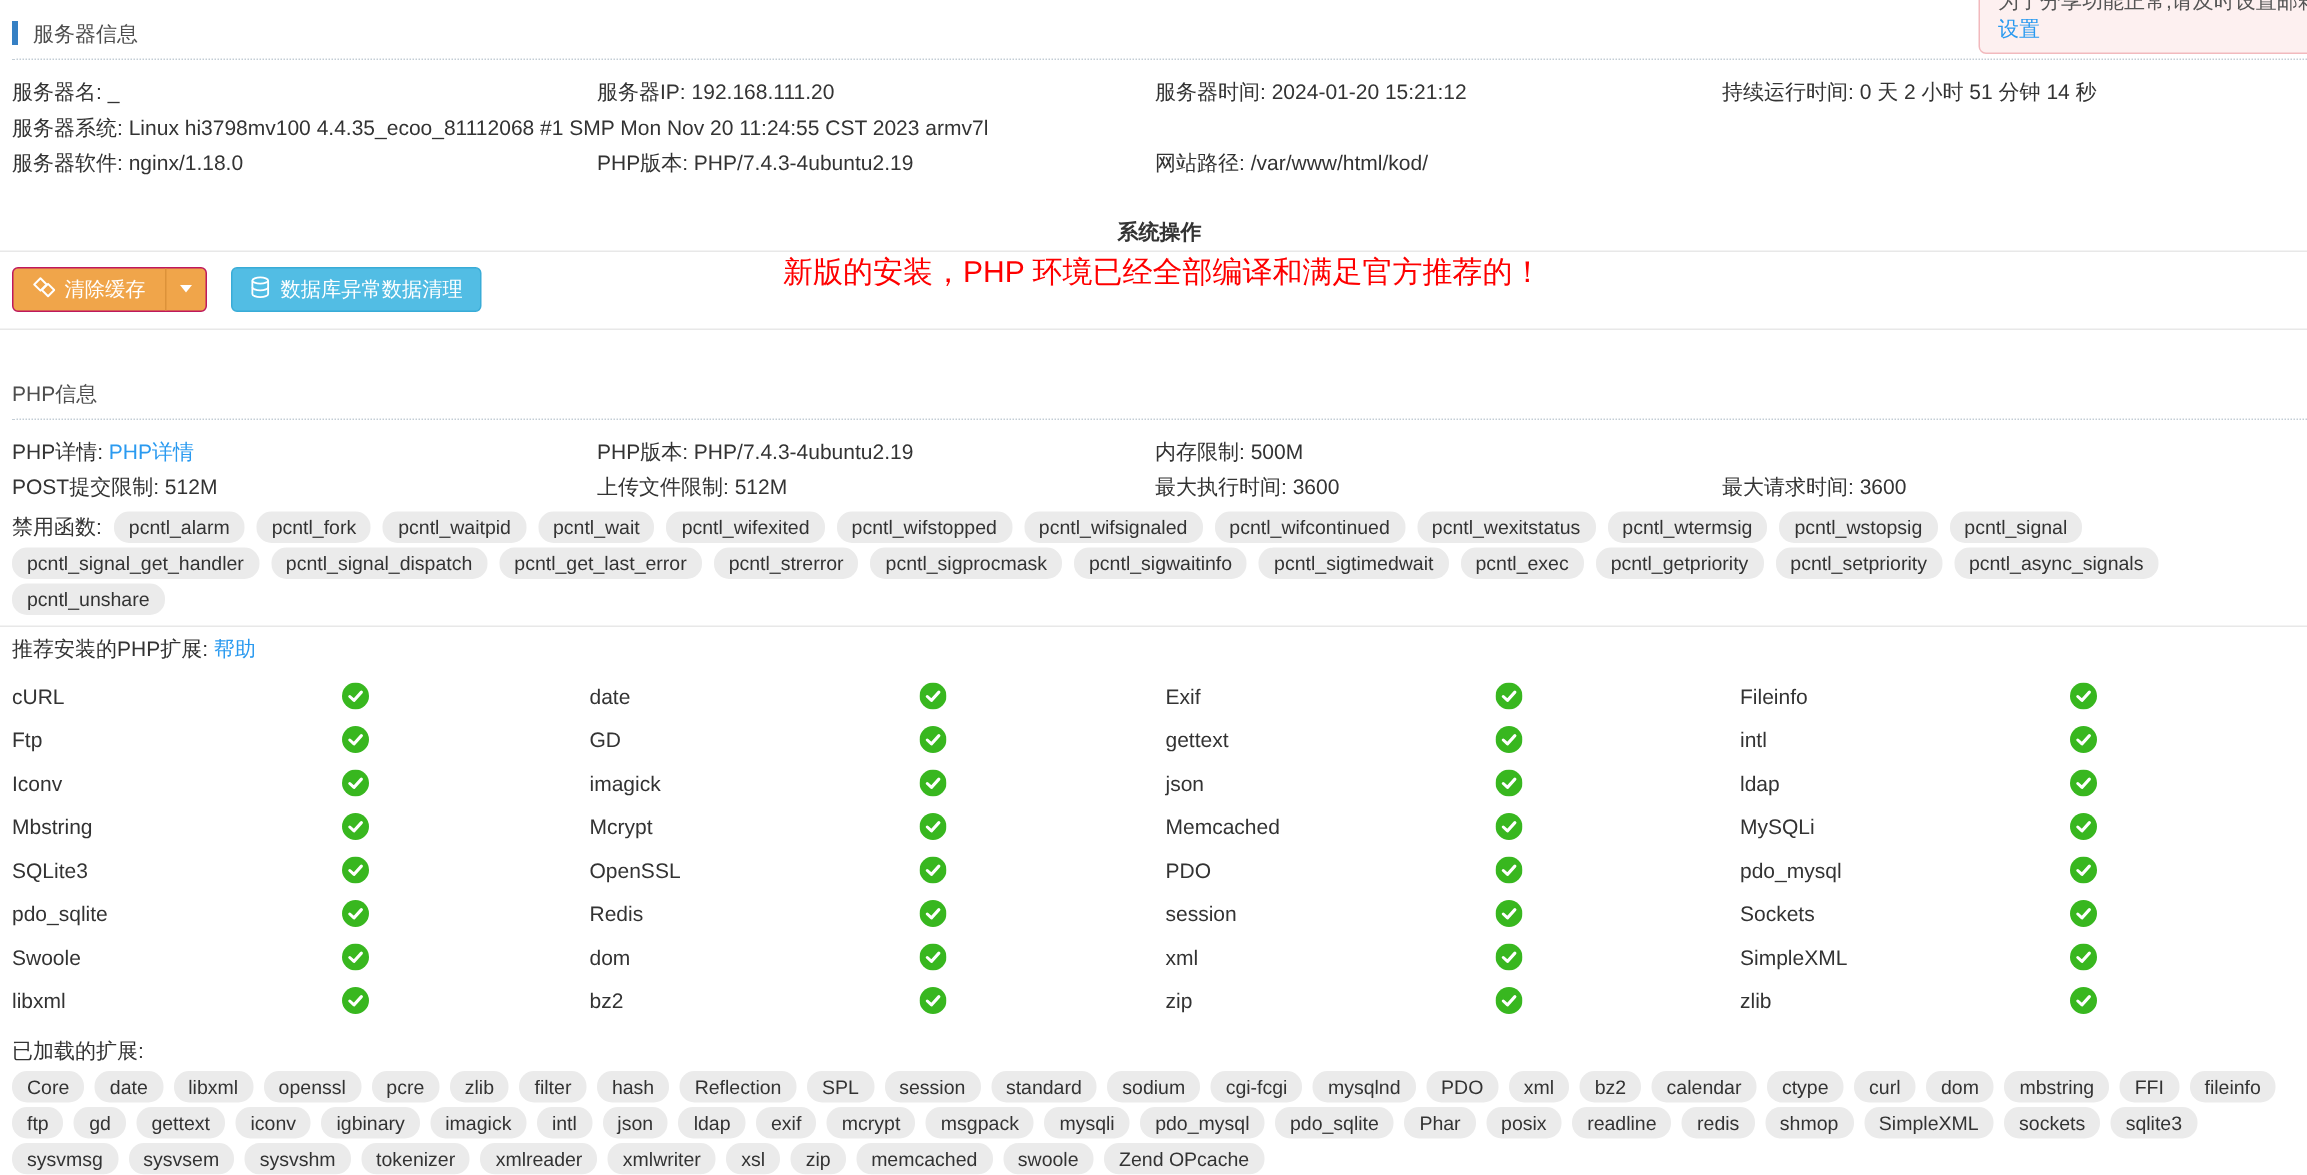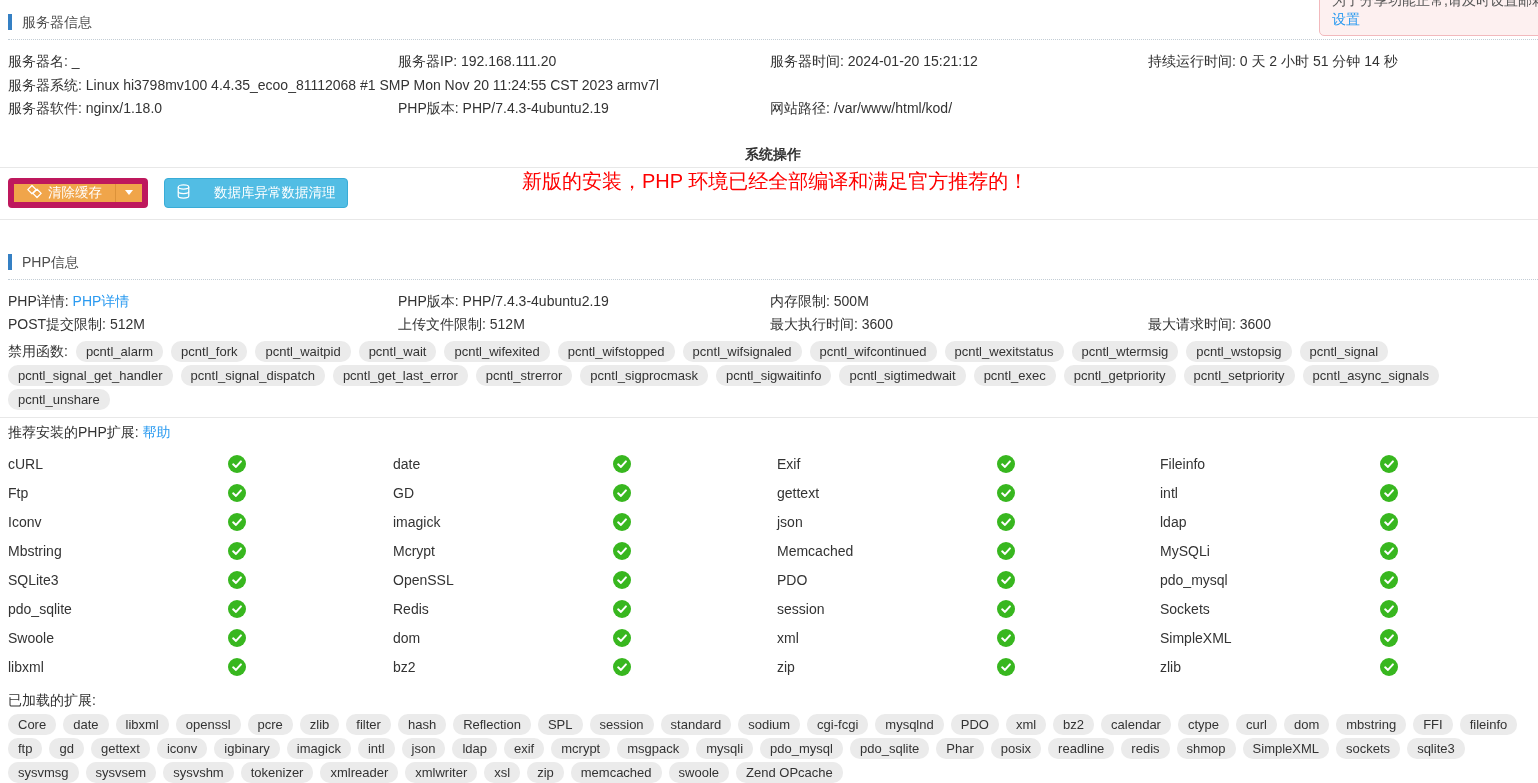--- a/index.html
+++ b/index.html
@@ -19,27 +19,27 @@
     margin:10px 0 0 8px; font-size:14px; }
   .info-grid .cell { line-height:23.5px; white-space:nowrap; overflow:hidden; }
   .cell.span-all { grid-column:1 / -1; }
   a.lnk { color:#2a9af0; text-decoration:none; cursor:pointer; }
 
   
   .ops-title { margin:25px 0 0 8px; font-size:14px; font-weight:bold; color:#333;text-align:center; }
   .btn-row { margin:10px 0 0 8px; display:flex; gap:16px; height:30px; }
   .btn { display:inline-flex; align-items:center; height:30px; border-radius:4px;
     color:#fff; font-size:13.5px; cursor:pointer; }
-  .btn-orange { background:#f0a54a; border:6px solid #be185d; }
+  .btn-orange { background:#f0a54a; border:1px solid #be185d; }
   .btn-orange .main { display:flex; align-items:center; padding:0 13px; gap:6px; height:100%; }
   .btn-orange .caret-part { width:27px; height:100%; display:flex; align-items:center;
     justify-content:center; border-left:1px solid #dc9239; }
   .caret-down { width:0; height:0; border-left:4px solid transparent;
     border-right:4px solid transparent; border-top:5px solid #fff; }
-  .btn-blue { background:#52bde4; border:1px solid #39acd7; padding:0 11px; gap:23px; }
+  .btn-blue { background:#52bde4; border:1px solid #39acd7; padding:0 11px; gap:6px; }
 
   .annotation { position:absolute; left:518px; top:168px; font-size:20px;
     color:#fe0000; background:#fff; white-space:nowrap; z-index:3; padding:0 4px; }
 
   
   .pills { margin:4px 0 0 8px; display:flex; flex-wrap:wrap; align-items:center;
     row-gap:3px; font-size:14px; line-height:21px; }
   .pills .plabel { margin-right:8px;text-align:center; }
   .pill { background:#ebebeb; border-radius:10px; padding:0 10px; height:21px;
     line-height:21px; font-size:13px; color:#333; margin-right:8px; white-space:nowrap; }
@@ -58,21 +58,21 @@
 
   
   .popup { position:absolute; top:-16px; left:1319px; width:232px;
     background:#fdf0f0; border:1px solid #f2b9bd; border-radius:5px;
     padding:6px 12px; z-index:5; font-size:14px; line-height:19px; color:#555; }
   .popup .l1 { white-space:nowrap; overflow:hidden; }
 
   .mt-sep1 { margin-top:3px; }
   .mt-sep2 { margin-top:11px; }
   .mt-sep3 { margin-top:7px; }
-  .mt-php { margin-top:34px; }
+  .mt-php { margin-top:34px;flex-direction:column; }
   .mt-loaded { margin-top:10px; }
 </style>
 </head>
 <body>
 
 <div class="page">
 
   <div class="sec-title">
     <span class="sec-bar"></span>
     <span class="sec-text">服务器信息</span>

